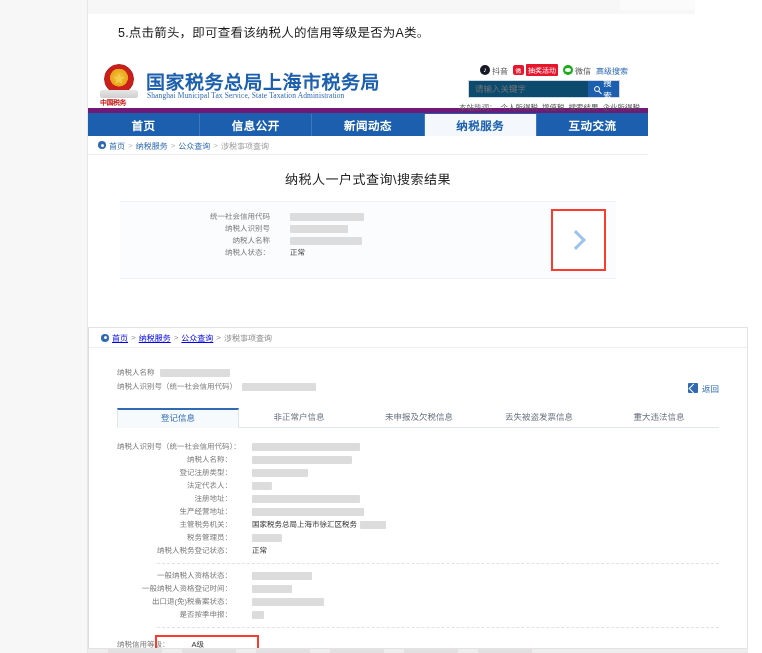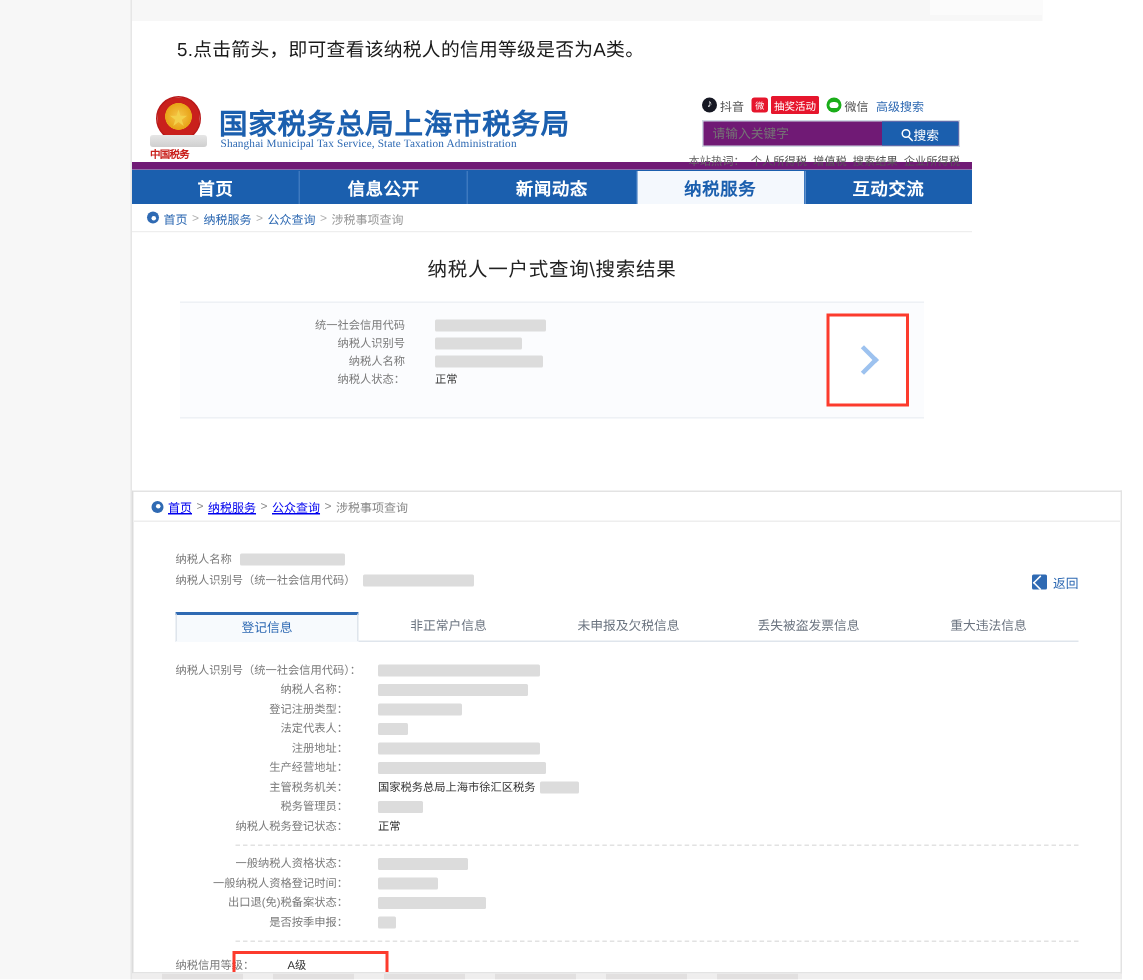--- a/index.html
+++ b/index.html
@@ -110,21 +110,21 @@
     font-family: "Liberation Serif", "DejaVu Serif", serif;
     letter-spacing: 0.1px;
     white-space: nowrap;
   }
 
   
   .hdr-right { position: absolute; right: 8px; top: 3px; width: 172px; }
   .social-row {
     display: flex; align-items: center; gap: 5px;
     font-size: 8px; color: #555; height: 14px;
-    justify-content: flex-start;
+    justify-content: center;
   }
   .social-item { display: flex; align-items: center; gap: 2px; white-space: nowrap; }
   .ic { width: 10px; height: 10px; border-radius: 50%; display: inline-block; position: relative; flex: none;}
   .ic-douyin { background: #161823; }
   .ic-douyin::after {
     content: "♪"; position: absolute; left: 50%; top: 50%;
     transform: translate(-50%,-52%); color: #fff; font-size: 7px;
   }
   .ic-weibo { background: #e6162d; border-radius: 2px; width: 11px; }
   .ic-weibo::after {
@@ -139,33 +139,33 @@
   .ic-wechat::after {
     content: "";
     position: absolute; left: 2px; top: 2.5px;
     width: 6px; height: 4.5px; background: #fff;
     border-radius: 50% 50% 45% 45%;
   }
   .adv-search { color: #2f6ab3; font-size: 8px; white-space: nowrap; }
 
   .search-row {
     display: flex; margin-top: 3px; height: 18px;
-    border: 1px solid #cfd8e3; background: #701a75; width: 172px;
+    border: 1px solid #cfd8e3; background: #0c4a6e; width: 152px;
   }
   .search-input {
     flex: 1; border: none; outline: none;
     font-size: 8.5px; color: #9aa3ad; padding-left: 6px;
     background: transparent;
     font-family: "Liberation Sans", sans-serif;
   }
   .search-btn {
     width: 52px; background: #1b5fae; color: #fff;
     font-size: 8.5px; border: none; cursor: pointer;
     display: flex; align-items: center; justify-content: center; gap: 2px;
-    font-family: Liberation Sans, sans-serif;
+    font-family: Liberation Mono, monospace;
   }
   .mag {
     width: 6px; height: 6px; border: 1.2px solid #fff;
     border-radius: 50%; position: relative; display: inline-block; flex: none;
   }
   .mag::after {
     content: ""; position: absolute; right: -3px; bottom: -2px;
     width: 4px; height: 1.2px; background: #fff; transform: rotate(45deg);
   }
   .hotwords {

